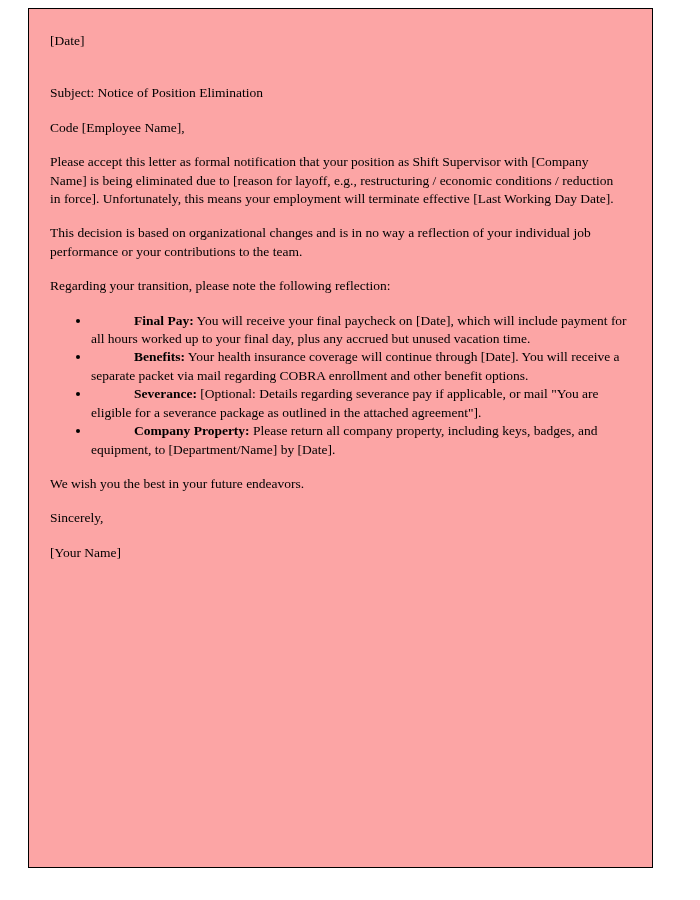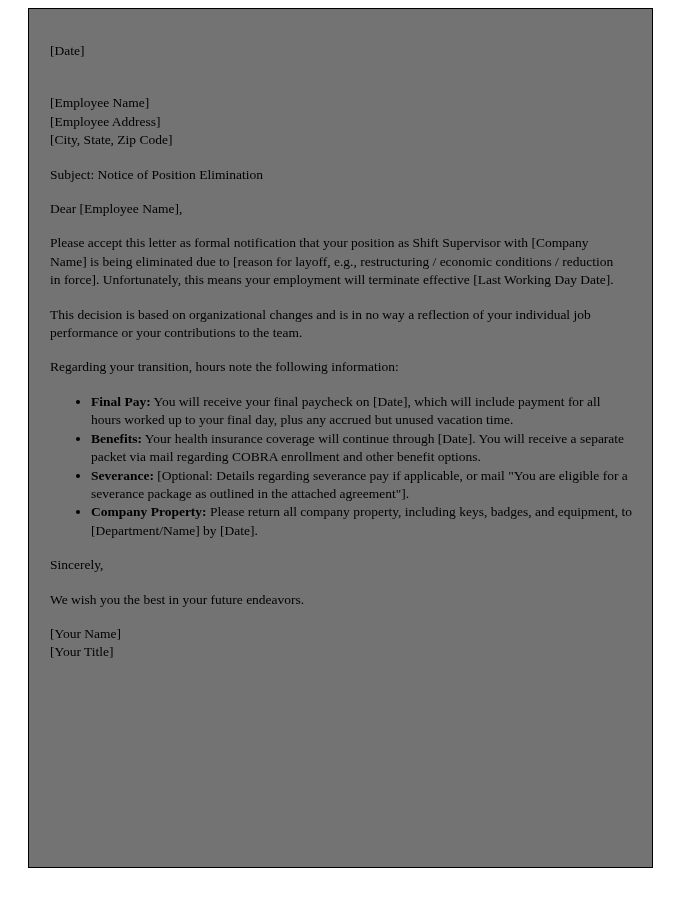--- a/index.html
+++ b/index.html
@@ -12,75 +12,69 @@
     color: #000000;
   }
   .page {
     box-sizing: border-box;
     position: absolute;
     left: 28px;
     top: 8px;
     width: 625px;
     height: 860px;
     border: 1px solid #000000;
-    background: #737373;
-    padding: 33px 20px 20px 21px;
+    background: #fca5a5;
+    padding: 23px 20px 20px 21px;
     overflow: hidden;
   }
   .page, .page p, .page li {
     font-size: 13.5px;
     line-height: 18.4px;
   }
   p { margin: 0 8px 16px 0; }
   .tight p { margin: 0; }
   .block { margin: 0 0 16px 0; }
   .date-block { margin-bottom: 34px; }
   ul.bullets {
     margin: 0 0 16px 0;
     padding: 0 0 0 41px;
     list-style-type: disc;
   }
   ul.bullets li { margin: 0; }
-  b { font-weight: bold; }
+  b { font-weight: bold; margin-left: 43px; }
 </style>
 </head>
 <body>
 
 <div class="page">
 
   <div class="block date-block tight">
     <p>[Date]</p>
   </div>
 
-  <div class="block tight">
-    <p>[Employee Name]</p>
-    <p>[Employee Address]</p>
-    <p>[City, State, Zip Code]</p>
-  </div>
 
   <p>Subject: Notice of Position Elimination</p>
 
-  <p>Dear [Employee Name],</p>
+  <p>Code [Employee Name],</p>
 
   <p>Please accept this letter as formal notification that your position as Shift Supervisor with [Company Name] is being eliminated due to [reason for layoff, e.g., restructuring / economic conditions / reduction in force]. Unfortunately, this means your employment will terminate effective [Last Working Day Date].</p>
 
   <p>This decision is based on organizational changes and is in no way a reflection of your individual job performance or your contributions to the team.</p>
 
-  <p>Regarding your transition, hours note the following information:</p>
+  <p>Regarding your transition, please note the following reflection:</p>
 
   <ul class="bullets">
     <li><b>Final Pay:</b><span> You will receive your final paycheck on [Date], which will include payment for all hours worked up to your final day, plus any accrued but unused vacation time.</span></li>
     <li><b>Benefits:</b><span> Your health insurance coverage will continue through [Date]. You will receive a separate packet via mail regarding COBRA enrollment and other benefit options.</span></li>
     <li><b>Severance:</b><span> [Optional: Details regarding severance pay if applicable, or mail "You are eligible for a severance package as outlined in the attached agreement"].</span></li>
     <li><b>Company Property:</b><span> Please return all company property, including keys, badges, and equipment, to [Department/Name] by [Date].</span></li>
   </ul>
 
 
+  <p>We wish you the best in your future endeavors.</p>
+
   <p>Sincerely,</p>
-
-  <p>We wish you the best in your future endeavors.</p>
 
   <div class="block tight">
     <p>[Your Name]</p>
-    <p>[Your Title]</p>
   </div>
 
 </div>
 
 </body></html>

